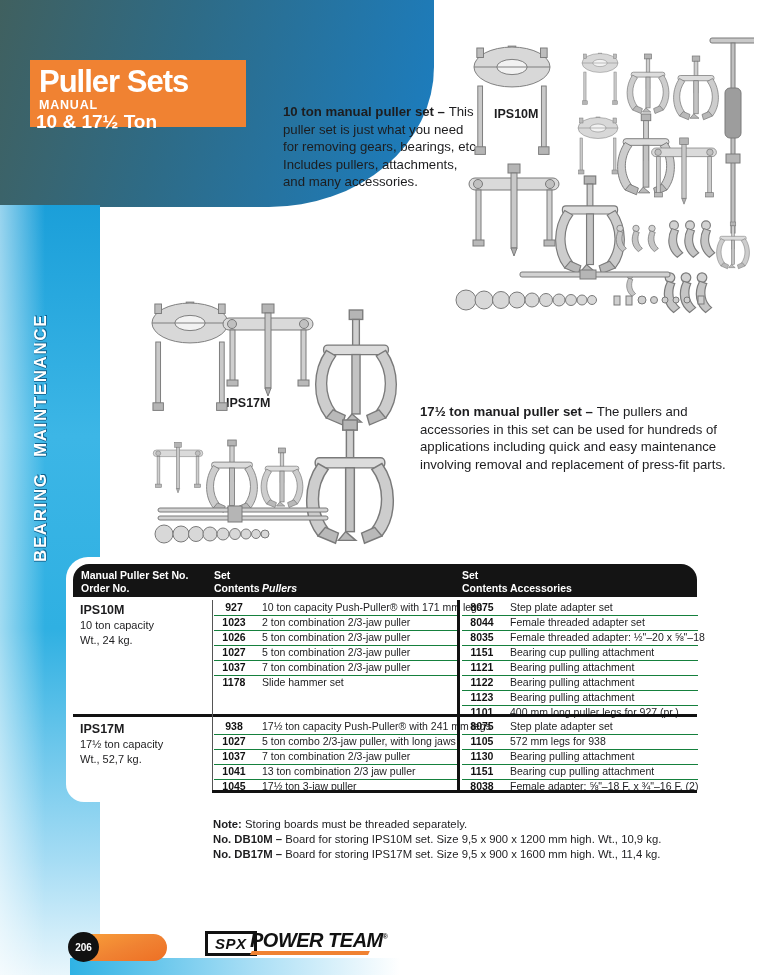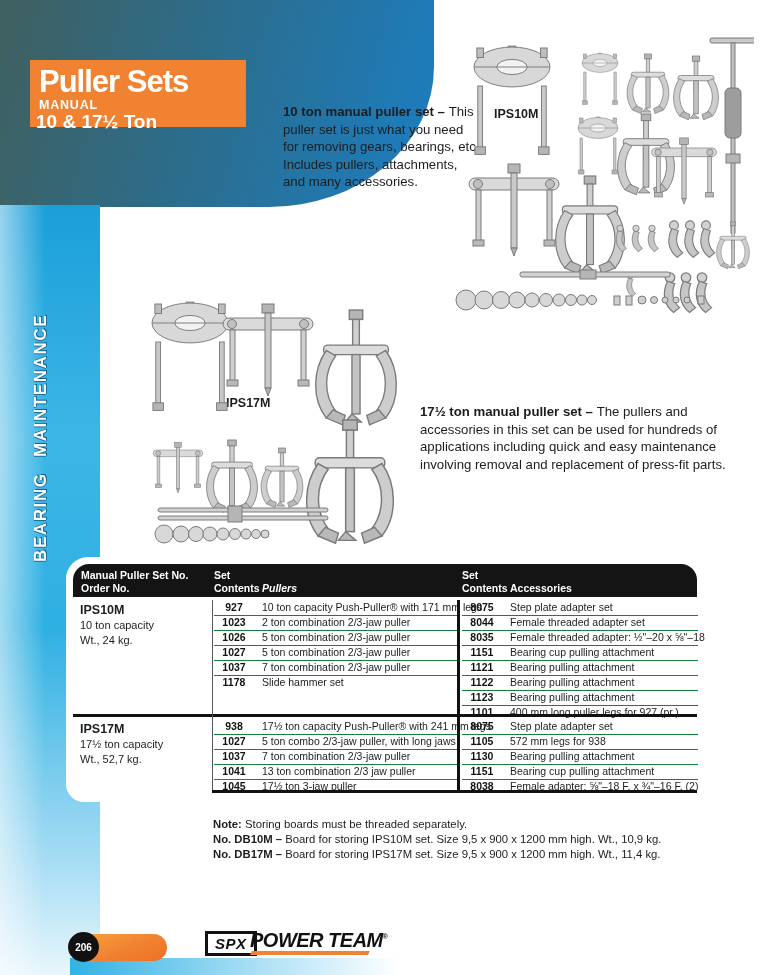--- a/index.html
+++ b/index.html
@@ -351,21 +351,21 @@
       </div>
     </div>
 
   <div class="abs vdiv1"></div>
   <div class="abs vdiv2"></div>
   <div class="abs" id="table-bottom"></div>
 
   <div class="abs" id="notes">
     <div><span class="b">Note:</span><span> Storing boards must be threaded separately.</span></div>
     <div><span class="b">No. DB10M – </span><span>Board for storing IPS10M set. Size 9,5 x 900 x 1200 mm high. Wt., 10,9 kg.</span></div>
-    <div><span class="b">No. DB17M – </span><span>Board for storing IPS17M set. Size 9,5 x 900 x 1200 mm high. Wt., 11,4 kg.</span></div>
+    <div><span class="b">No. DB17M – </span><span>Board for storing IPS17M set. Size 9,5 x 900 x 1600 mm high. Wt., 11,4 kg.</span></div>
   </div>
 
   <div class="abs" id="page-pill"></div>
   <div class="abs" id="page-num">206</div>
   <div class="abs" id="spx-box">SPX</div>
   <div class="abs" id="powerteam"><span>POWER TEAM</span><sup>®</sup></div>
   <div class="abs" id="pt-swoosh"></div>
 
 </div>
 

